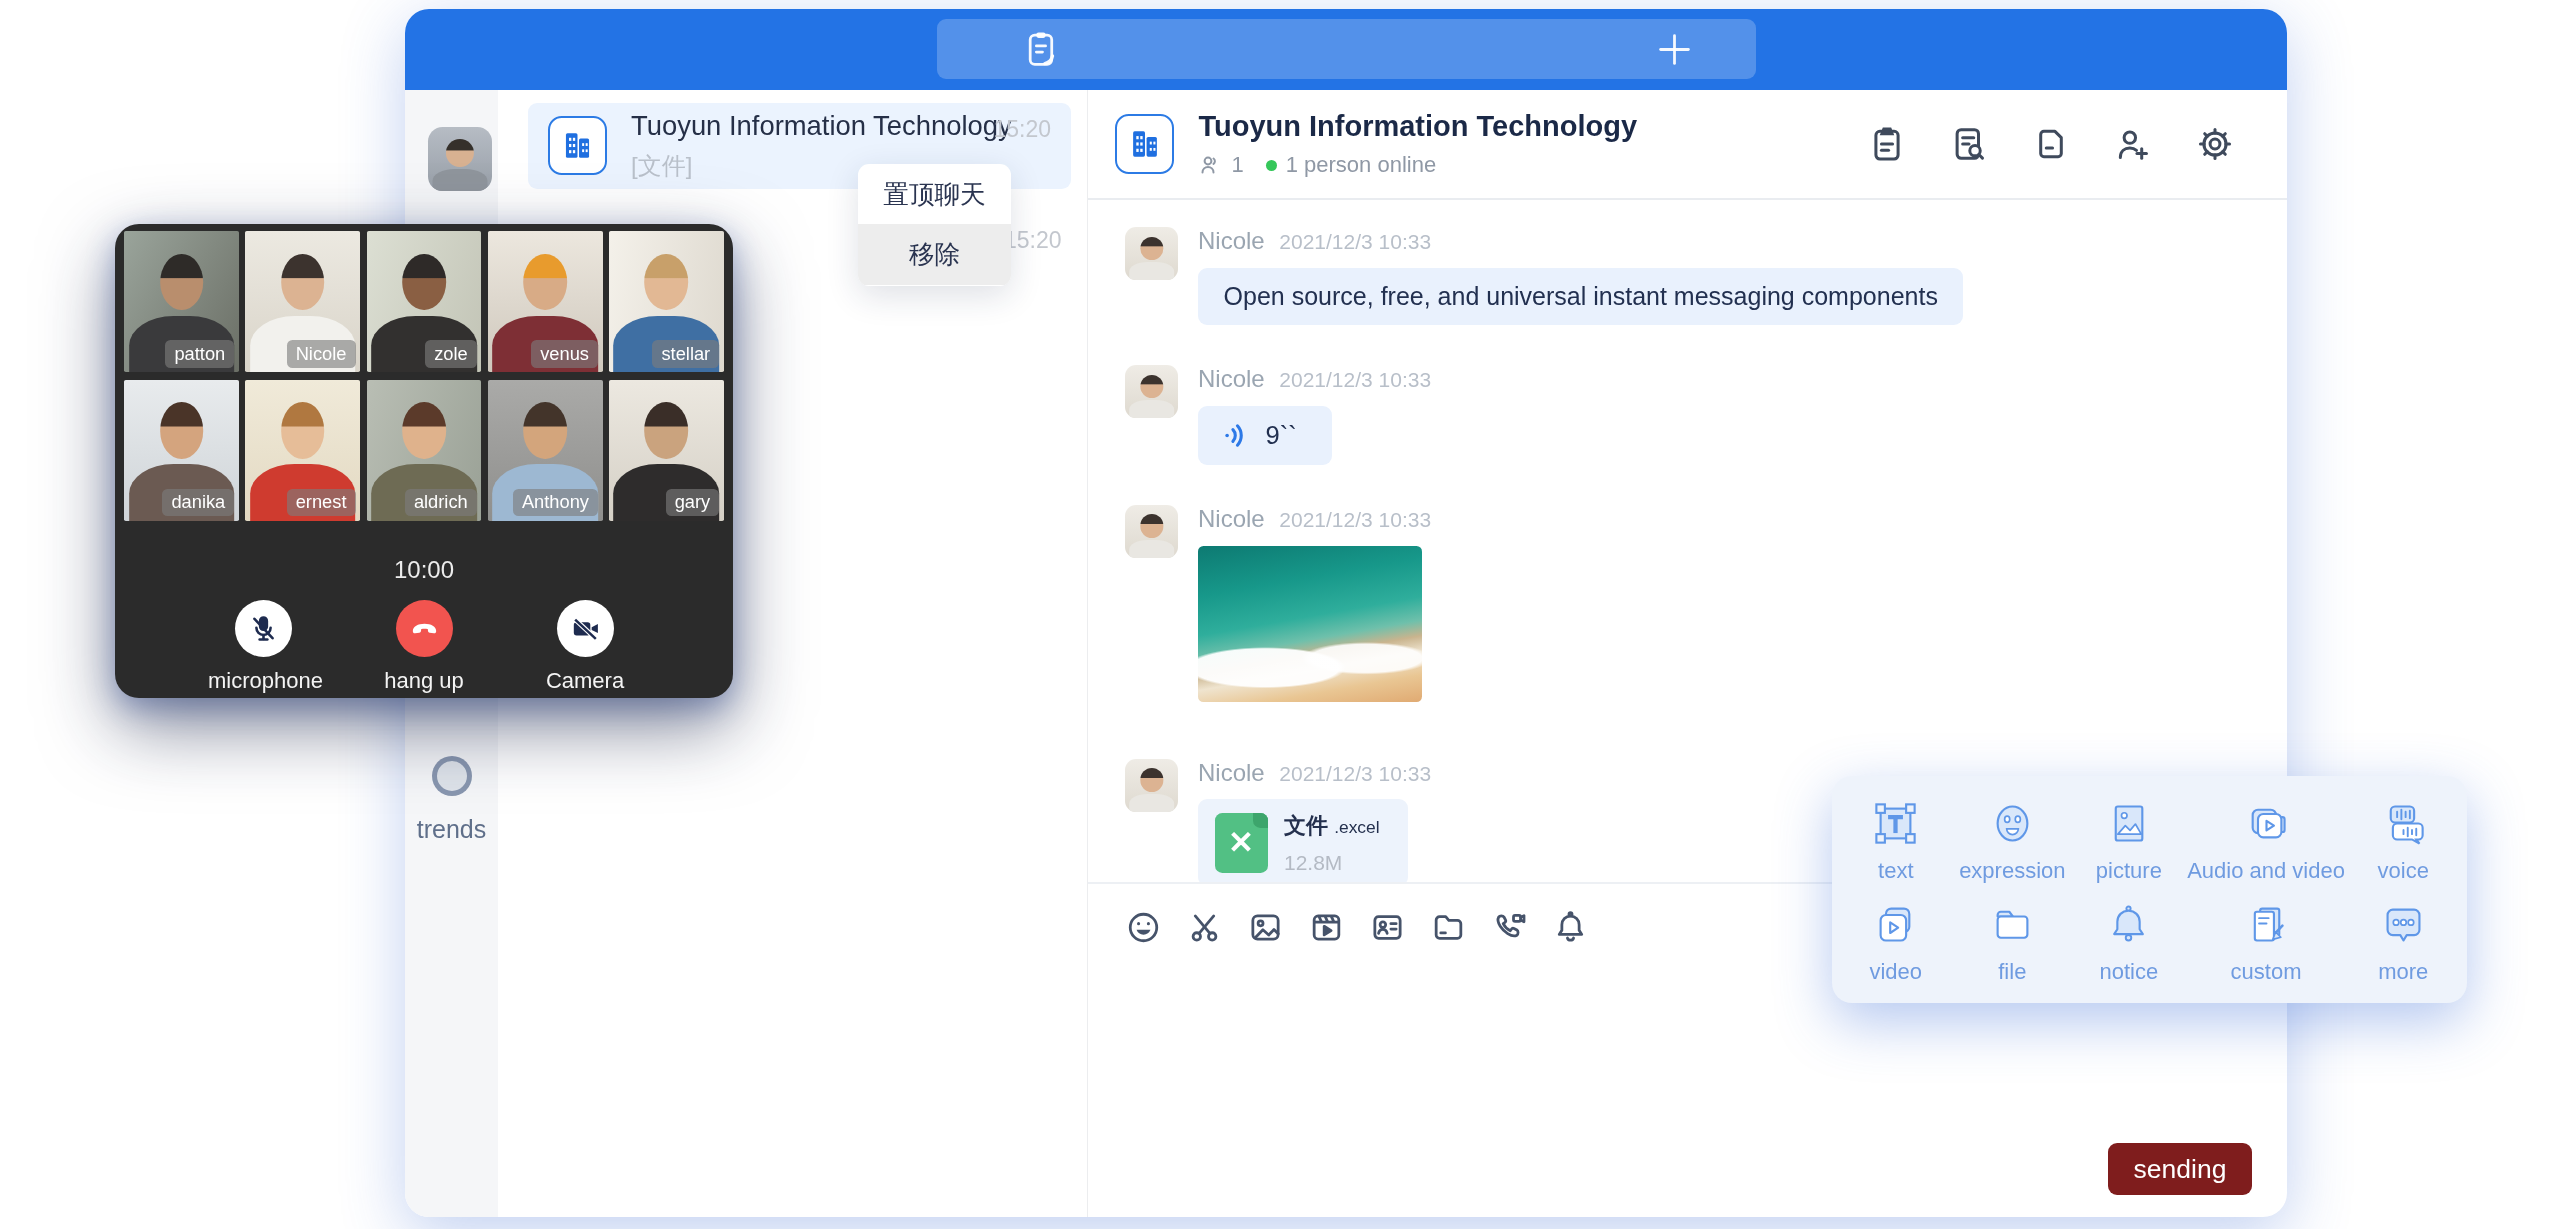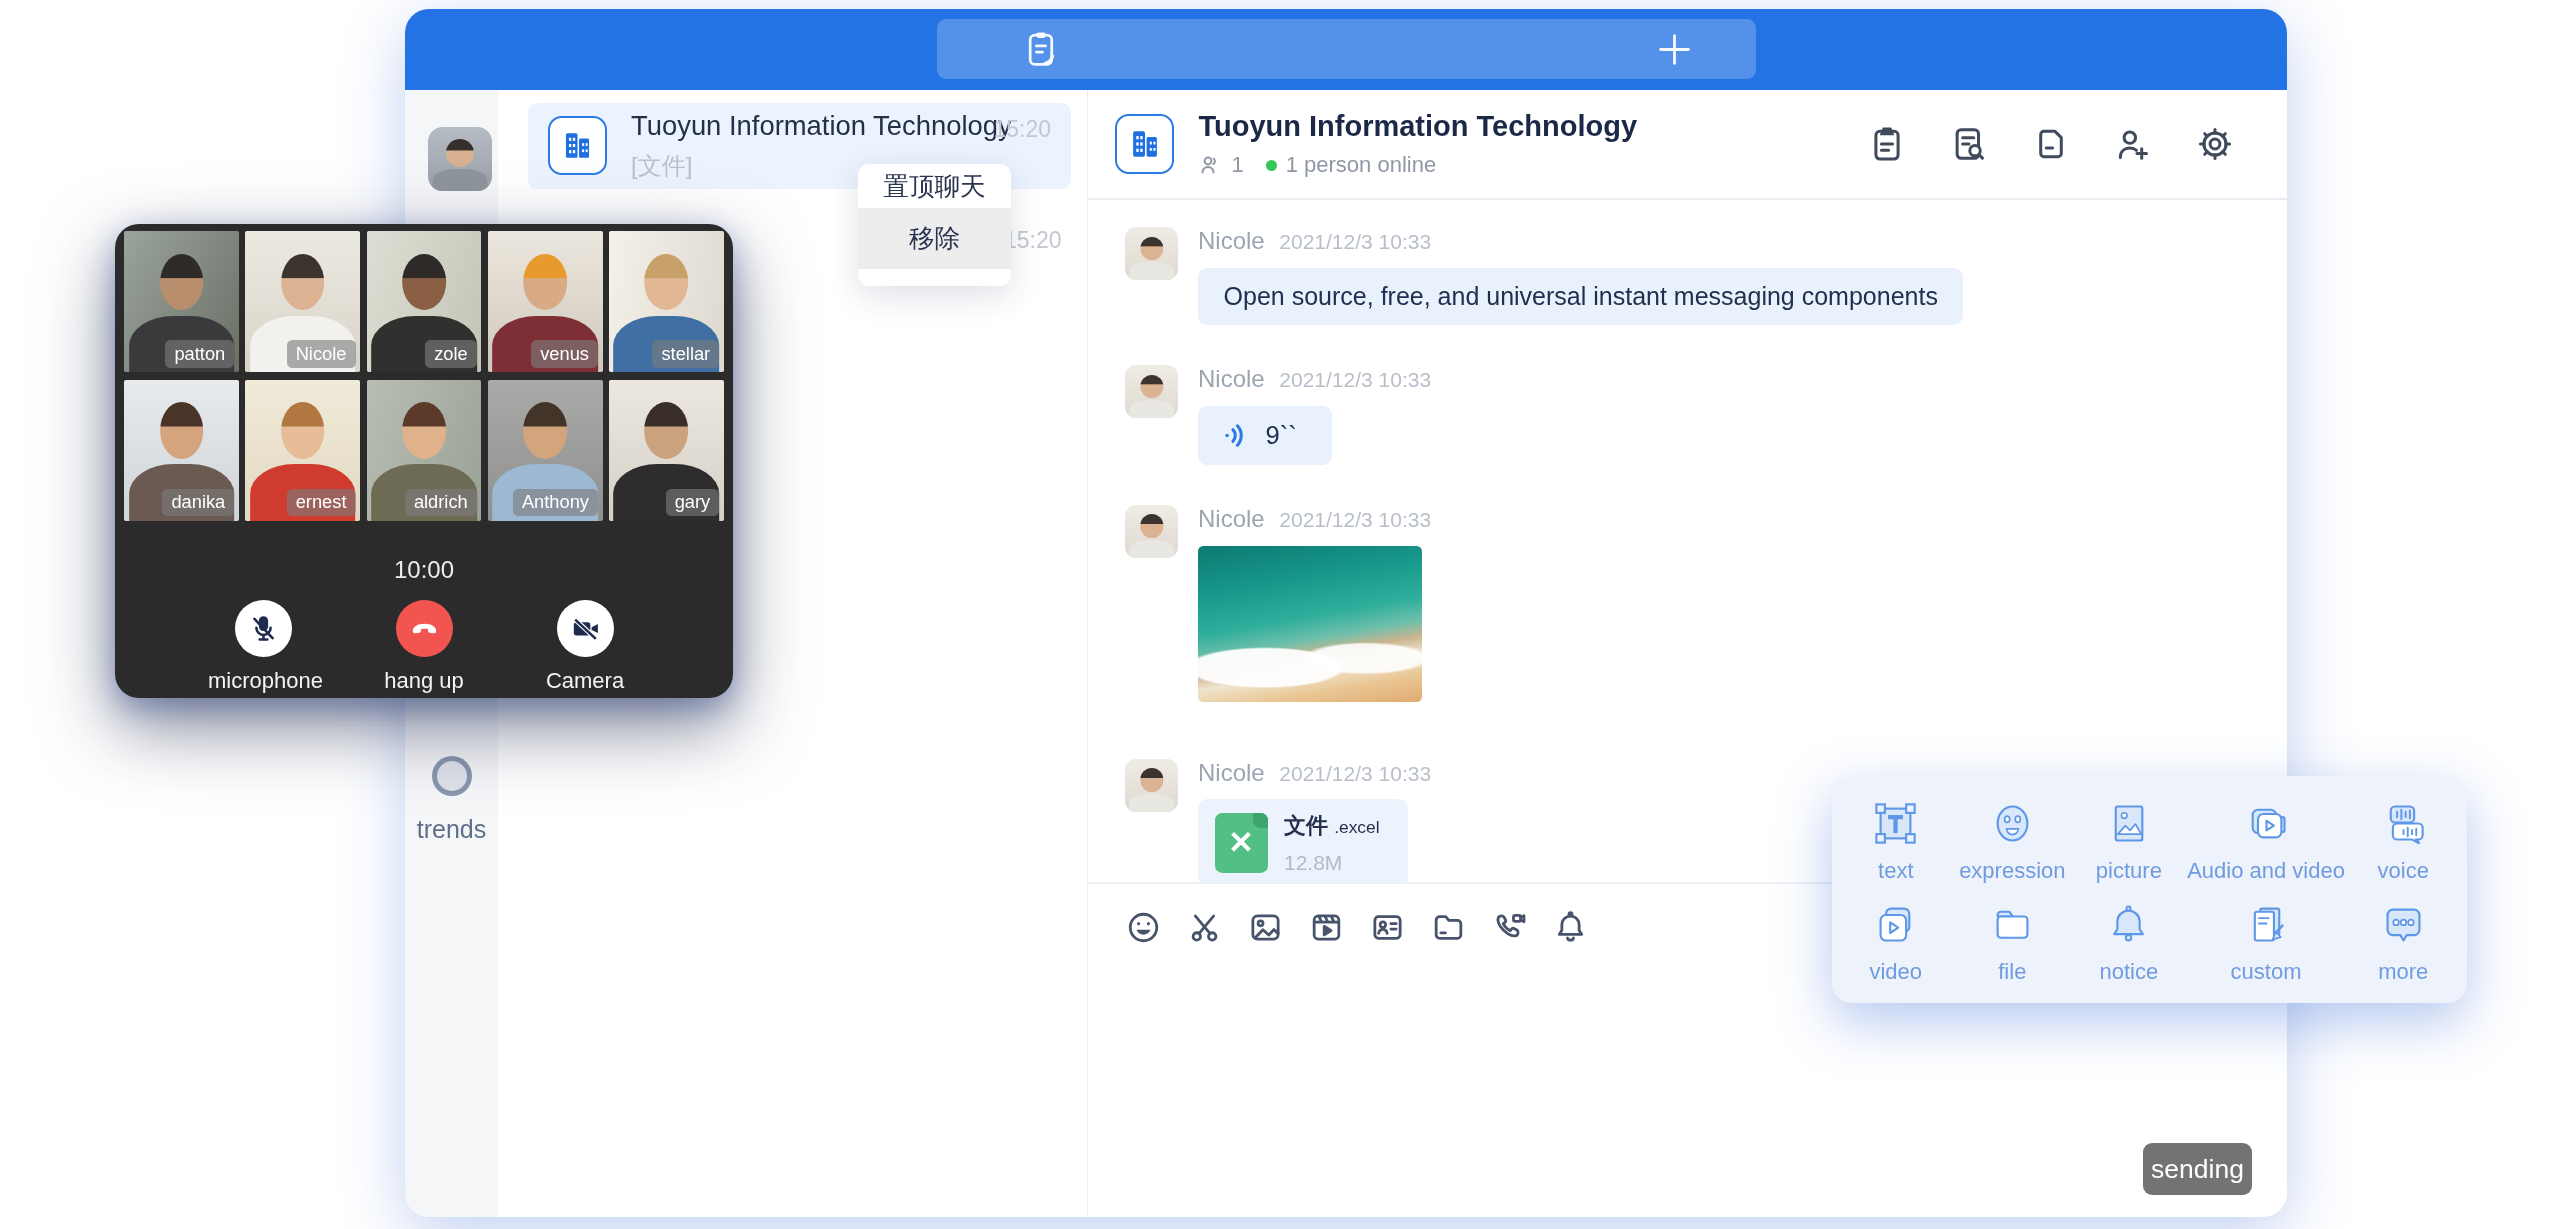--- a/index.html
+++ b/index.html
@@ -63,21 +63,21 @@
   .conv-title { font-size:27.4px; color:#252f47; white-space:nowrap; }
   .conv-sub { font-size:24px; color:#b9c0ca; margin-top:7.3px; }
   .conv-time { font-size:23px; color:#c3c7ce; align-self:flex-start; margin-top:12.8px; }
   .conv-time-2 { position:absolute; left:506px; top:137px; font-size:23px; color:#c3c7ce; }
   
   .ctx-menu {
     position:absolute; left:858px; top:164px; width:153px; height:122px; z-index:20;
     background:#fff; border-radius:11px; overflow:hidden;
     box-shadow:0 9.1px 33px rgba(30,40,80,.14);
   }
-  .ctx-item { height:44px; display:flex; align-items:center; justify-content:center; font-size:25.6px; color:#2a3450; cursor:pointer; }
+  .ctx-item { height:60px; display:flex; align-items:center; justify-content:center; font-size:25.6px; color:#2a3450; cursor:pointer; }
   .ctx-item.hover { background:#ededed; height:61px; }
   
   .call {
     position:absolute; left:115px; top:224px; width:618px; height:474px; z-index:30;
     background:#2b2b2b; border-radius:24px;
     box-shadow:0 27.4px 73px rgba(25,35,70,.55), 0 9.1px 27.4px rgba(40,80,180,.35);
     padding:7.3px 9.1px 0;
   }
   .call-grid { display:grid; grid-template-columns:repeat(5,1fr); gap:7.3px 6.4px; }
   .thumb { position:relative; height:141px; border-radius:1.8px; overflow:hidden; }
@@ -141,22 +141,22 @@
   .xls .x { color:#fff; font-size:31px; font-weight:700; line-height:1; }
   .file-lines .fl1 { font-size:22px; color:#24304e; font-weight:700; }
   .file-lines .fl1 .ext { font-size:17.4px; font-weight:400; }
   .file-lines .fl2 { font-size:21px; color:#b4bac4; margin-top:9.1px; }
   .gap44 { height:40px; } .gap62 { height:57px; }
   .t-divider { height:1.8px; background:#edf0f4; flex:0 0 1.8px; }
   .toolbar { height:88px; flex:0 0 88px; display:flex; align-items:center; padding-left:37px; gap:24px; }
   .tool { width:37px; height:37px; display:flex; align-items:center; justify-content:center; cursor:pointer; }
   .input-area { flex:1; position:relative; }
   .send-btn {
-    position:absolute; right:35px; bottom:22px; width:109px; height:52px;
-    background:#737373; color:#fff; font-size:26.5px; border:none; border-radius:9.1px; cursor:pointer;
+    position:absolute; right:35px; bottom:22px; width:144px; height:52px;
+    background:#7f1d1d; color:#fff; font-size:26.5px; border:none; border-radius:9.1px; cursor:pointer;
   }
   
   .type-panel {
     position:absolute; left:1832px; top:776px; width:635px; height:227px; z-index:40;
     background:#eef3fb; border-radius:20px;
     box-shadow:0 18.3px 55px rgba(60,110,215,.38);
     display:grid; grid-template-columns:repeat(5,1fr); grid-template-rows:1fr 1fr;
     padding:16.5px 5.5px 12.8px; row-gap:5.5px;
   }
   .type-item { display:flex; flex-direction:column; align-items:center; justify-content:center; gap:9.1px; cursor:pointer; }

